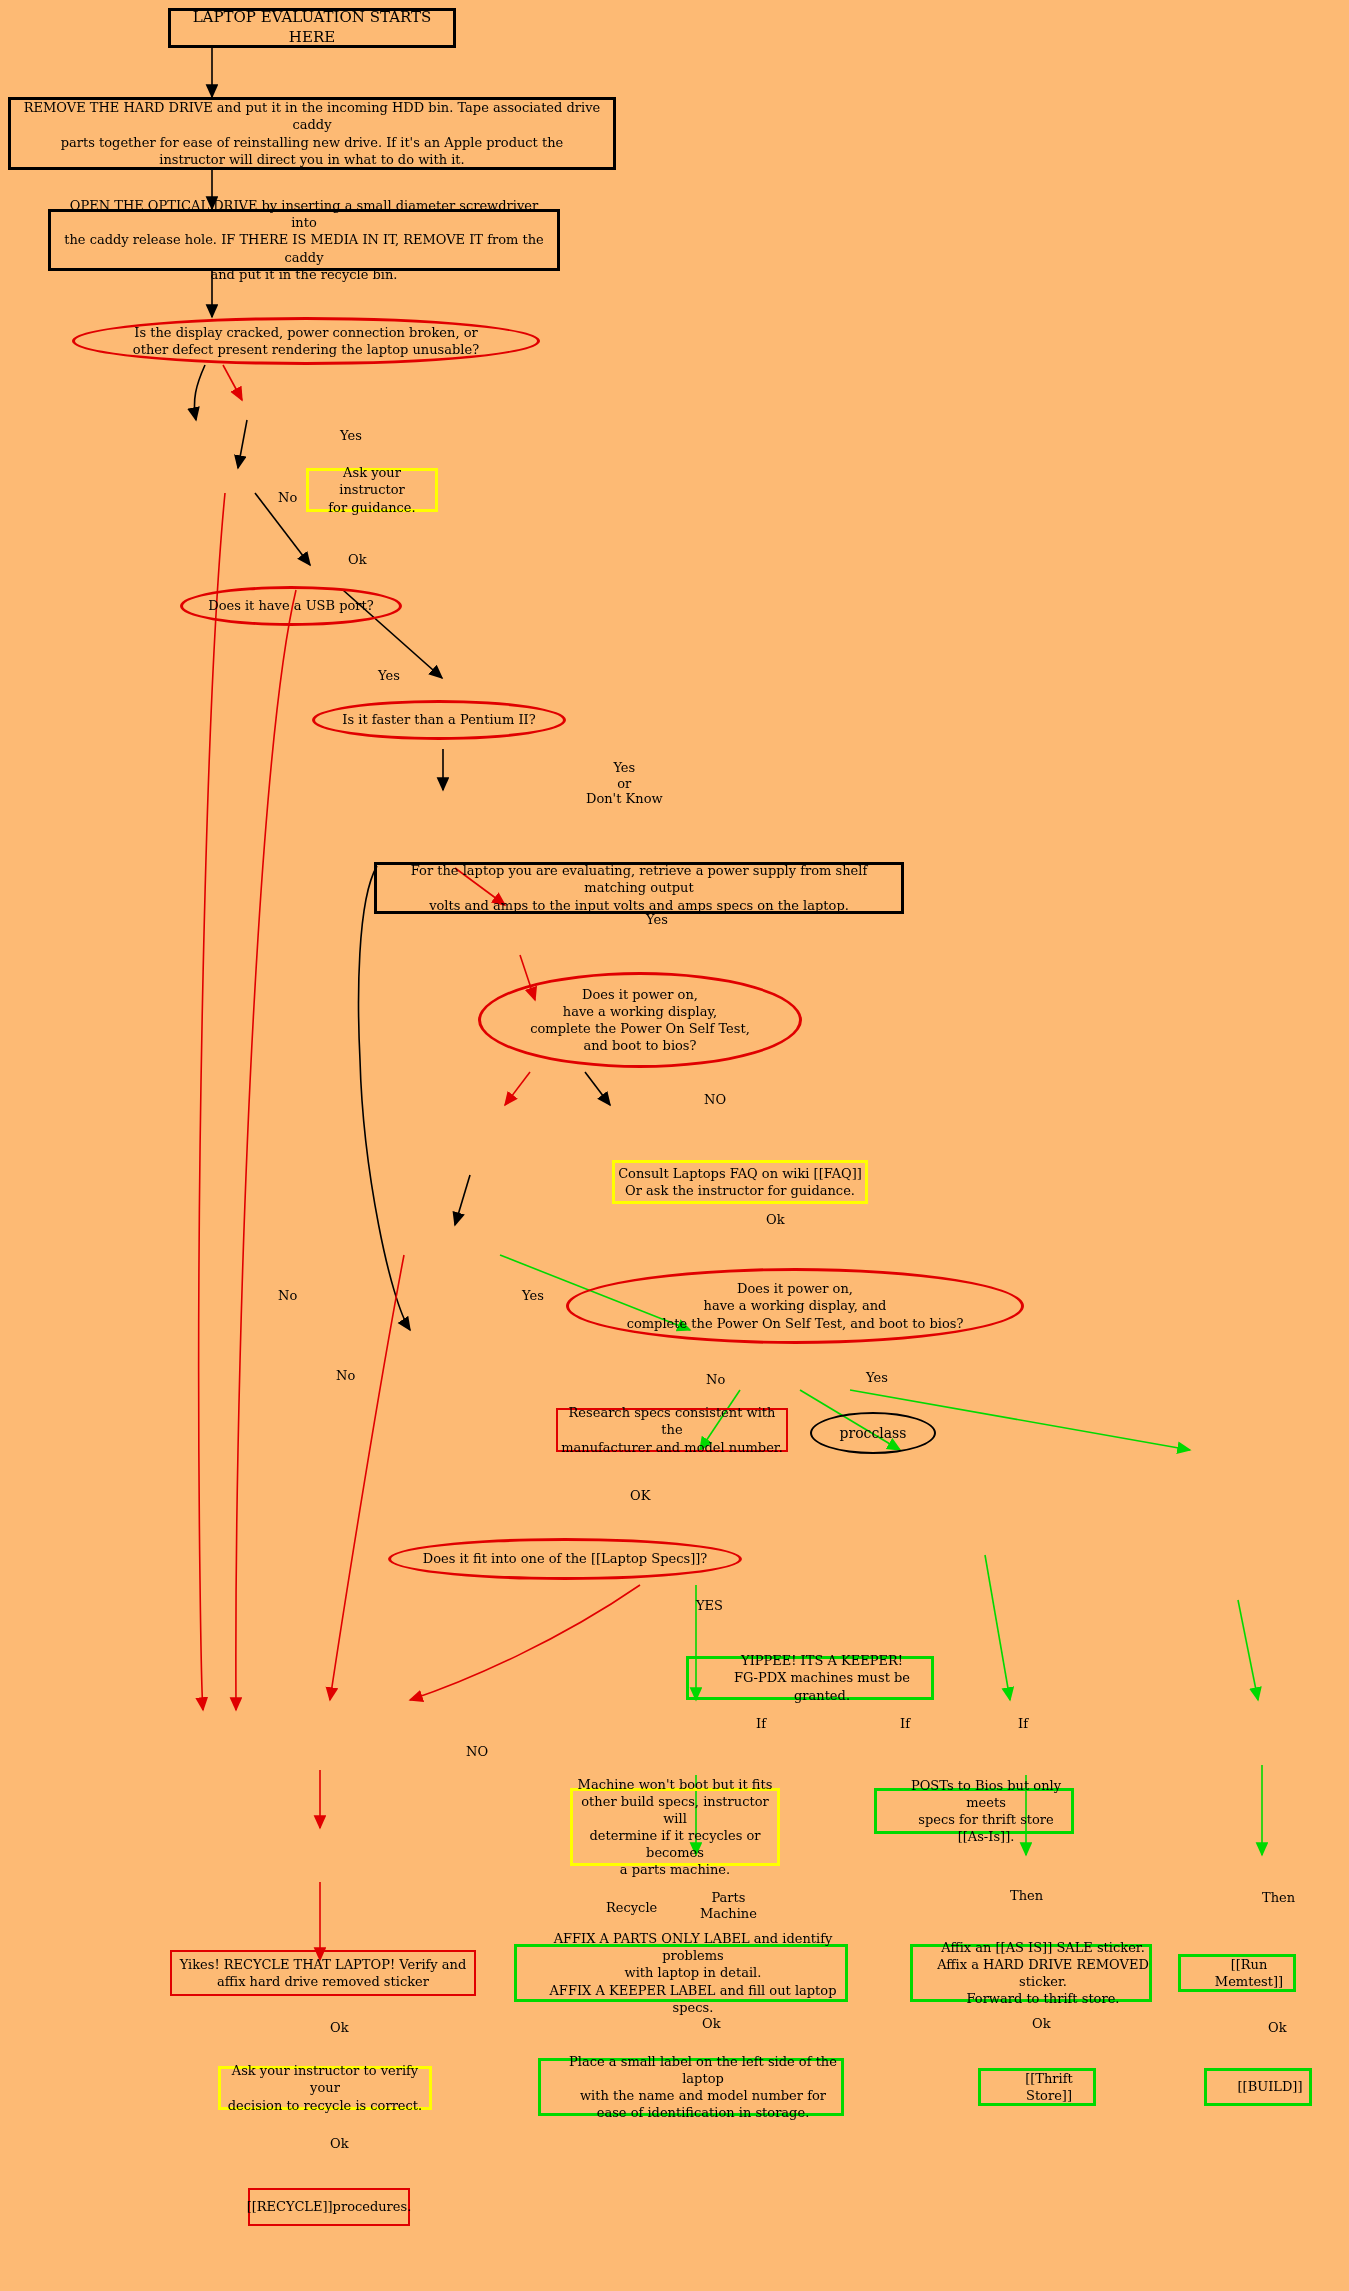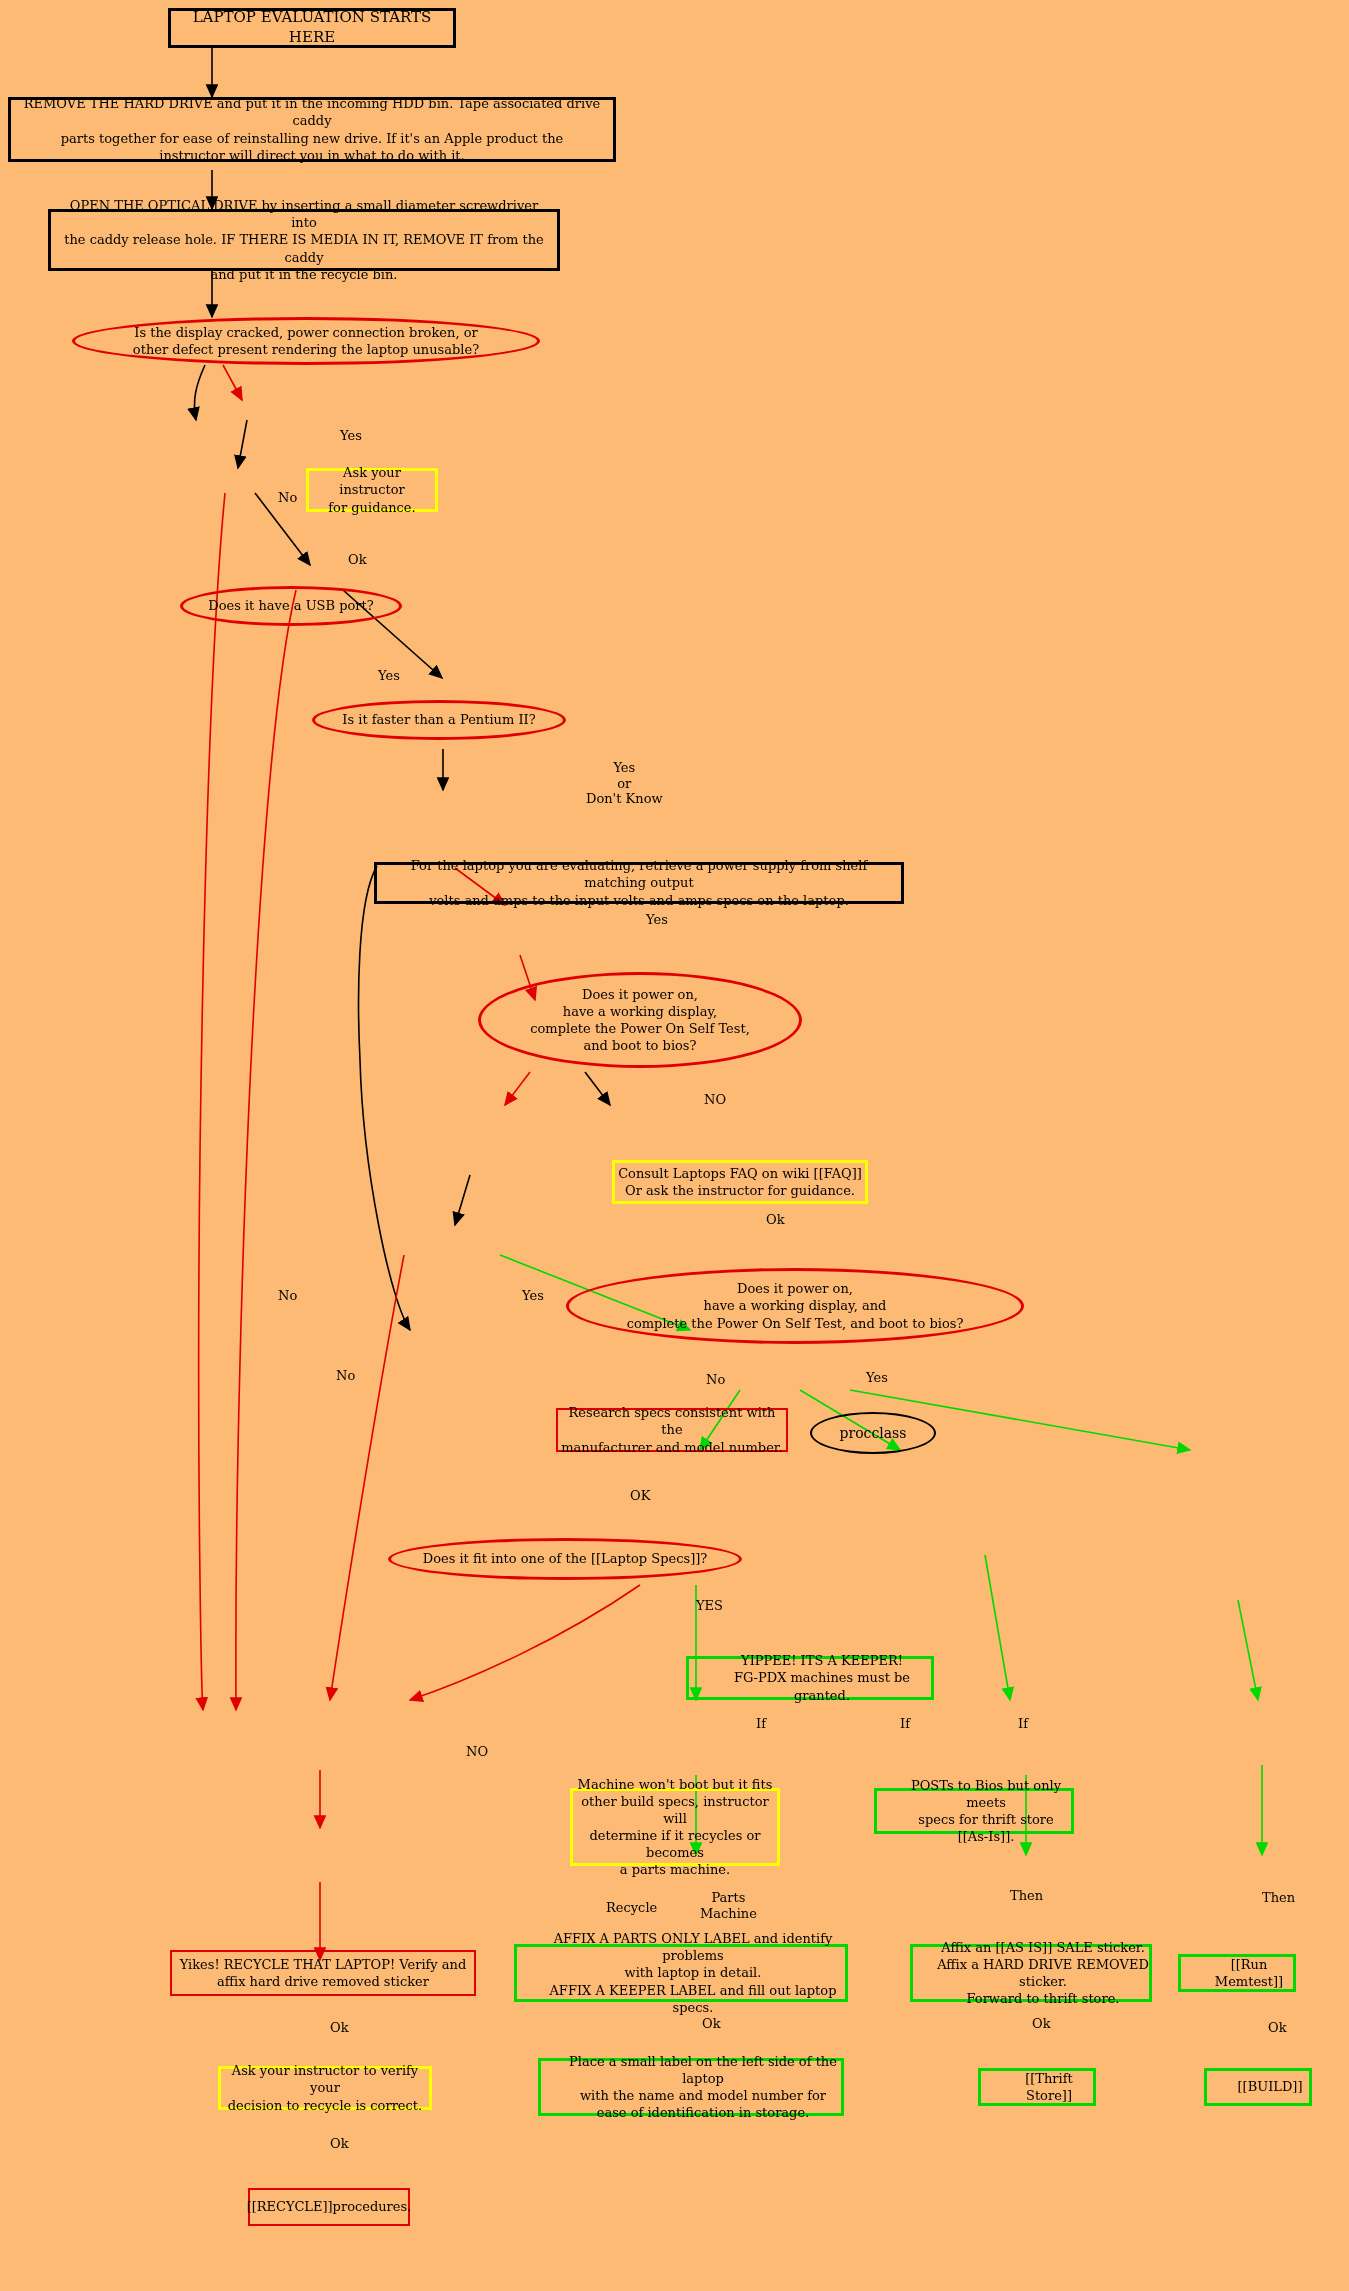--- a/index.html
+++ b/index.html
@@ -137,39 +137,39 @@
 
     <path d="M696,1775 L696,1855" stroke="#00d900" stroke-width="1.6" fill="none" marker-end="url(#arrG)"></path>
 
     <path d="M1026,1775 L1026,1855" stroke="#00d900" stroke-width="1.6" fill="none" marker-end="url(#arrG)"></path>
 
     <path d="M1262,1765 L1262,1855" stroke="#00d900" stroke-width="1.6" fill="none" marker-end="url(#arrG)"></path>
   </svg>
 
   <div class="node box blk t15" style="left:168px; top:8px; width:288px; height:40px;">LAPTOP EVALUATION STARTS HERE</div>
 
-  <div class="node box blk t13" style="left:8px; top:97px; width:608px; height:65px; padding:4px 8px;">REMOVE THE HARD DRIVE and put it in the incoming HDD bin. Tape associated drive caddy
+  <div class="node box blk t13" style="left:8px; top:97px; width:608px; height:73px; padding:4px 8px;">REMOVE THE HARD DRIVE and put it in the incoming HDD bin. Tape associated drive caddy
 parts together for ease of reinstalling new drive. If it's an Apple product the
 instructor will direct you in what to do with it.</div>
 
   <div class="node box blk t13" style="left:48px; top:209px; width:512px; height:62px; padding:4px 8px;">OPEN THE OPTICAL DRIVE by inserting a small diameter screwdriver into
 the caddy release hole. IF THERE IS MEDIA IN IT, REMOVE IT from the caddy
 and put it in the recycle bin.</div>
 
   <div class="node ell ellred t13" style="left:72px; top:317px; width:468px; height:48px;">Is the display cracked, power connection broken, or
 other defect present rendering the laptop unusable?</div>
 
   <div class="node box ylw t13" style="left:306px; top:468px; width:132px; height:44px;">Ask your instructor
 for guidance.</div>
 
   <div class="node ell ellred t13" style="left:180px; top:586px; width:222px; height:40px;">Does it have a USB port?</div>
 
   <div class="node ell ellred t13" style="left:312px; top:700px; width:254px; height:40px;">Is it faster than a Pentium II?</div>
 
-  <div class="node box blk t13" style="left:374px; top:862px; width:530px; height:42px; padding:3px 8px;">For the laptop you are evaluating, retrieve a power supply from shelf matching output
+  <div class="node box blk t13" style="left:374px; top:862px; width:530px; height:52px; padding:3px 8px;">For the laptop you are evaluating, retrieve a power supply from shelf matching output
 volts and amps to the  input volts and amps specs on the laptop.</div>
 
   <div class="node ell ellred t13" style="left:478px; top:972px; width:324px; height:96px;">Does it power on,
 have a working display,
 complete the Power On Self Test,
 and boot to bios?</div>
 
   <div class="node box ylw t13" style="left:612px; top:1160px; width:256px; height:44px;">Consult Laptops FAQ on wiki [[FAQ]]
 Or ask the instructor for guidance.</div>
 

